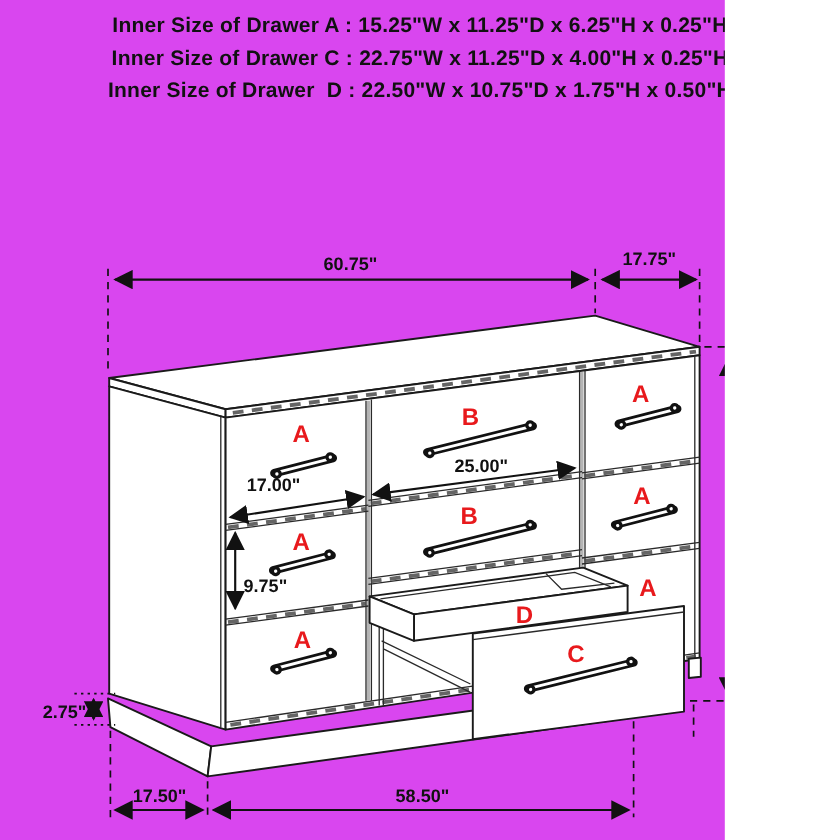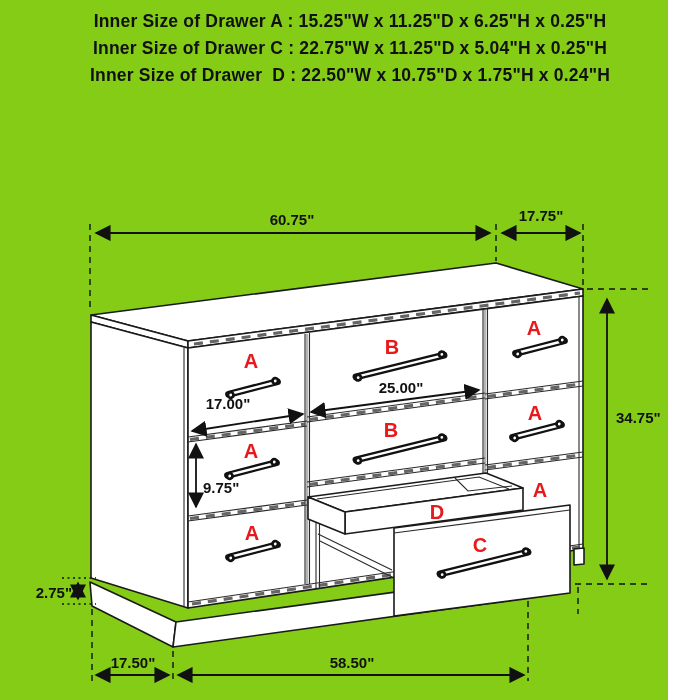--- a/index.html
+++ b/index.html
@@ -1,16 +1,16 @@
 <!DOCTYPE html>
 <html><head>
 <meta charset="utf-8">
 <style>
   html,body{margin:0;padding:0;background:#fff;}
-  .page{position:relative;width:668px;height:700px;background:#84cc16;overflow:hidden;
+  .page{position:relative;width:604px;height:700px;background:#d946ef;overflow:hidden;
         font-family:"Liberation Sans",sans-serif;}
   .spec-header{position:absolute;top:8px;left:0;width:700px;text-align:center;}
   .spec-line{font-weight:bold;font-size:17.5px;line-height:27px;color:#111;
              white-space:pre;letter-spacing:0.2px;}
   svg{position:absolute;top:0;left:0;}
   .face{fill:#ffffff;stroke:#1a1a1a;stroke-width:1.6;stroke-linejoin:round;}
   .ln2{stroke:#2a2a2a;stroke-width:1.1;fill:none;}
   .gray{stroke:#b4b4b4;stroke-width:2.6;fill:none;}
   .shade{stroke:#4a4a4a;stroke-width:3.2;stroke-dasharray:9 7;fill:none;opacity:.85;}
   .dash{stroke:#111;stroke-width:1.4;stroke-dasharray:6 5;fill:none;}
@@ -20,22 +20,22 @@
   .dimtxt{font-family:"Liberation Sans",sans-serif;font-weight:bold;font-size:15px;fill:#111;}
   .red{font-family:"Liberation Sans",sans-serif;font-weight:bold;font-size:20px;fill:#e8191c;}
 </style>
 </head>
 <body>
 
 <div class="page">
 
   <div class="spec-header">
     <div class="spec-line">Inner Size of Drawer A : 15.25"W x 11.25"D x 6.25"H x 0.25"H</div>
-    <div class="spec-line">Inner Size of Drawer C : 22.75"W x 11.25"D x 5.04"H x 0.25"H</div>
-    <div class="spec-line">Inner Size of Drawer  D : 22.50"W x 10.75"D x 1.75"H x 0.24"H</div>
+    <div class="spec-line">Inner Size of Drawer C : 22.75"W x 11.25"D x 4.00"H x 0.25"H</div>
+    <div class="spec-line">Inner Size of Drawer  D : 22.50"W x 10.75"D x 1.75"H x 0.50"H</div>
   </div>
 
   <svg width="700" height="700" viewBox="0 0 700 700">
     <defs>
       <marker id="ah" viewBox="0 0 10 10" refX="9" refY="5" markerWidth="9" markerHeight="9" orient="auto-start-reverse">
         <path d="M0,0 L10,5 L0,10 z" fill="#111"></path>
       </marker>
       <g id="hS">
         <line x1="-25" y1="3" x2="25" y2="-3" stroke="#111" stroke-width="7" stroke-linecap="round"></line>
         <line x1="-25" y1="3" x2="25" y2="-3" stroke="#fff" stroke-width="2.4" stroke-linecap="round"></line>

